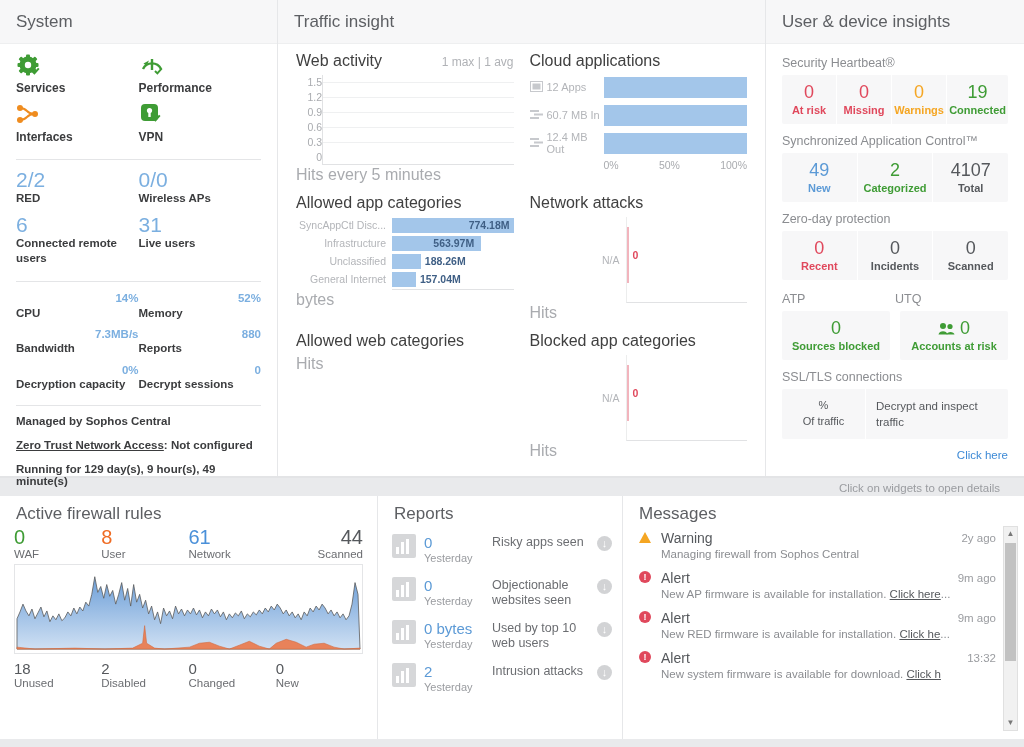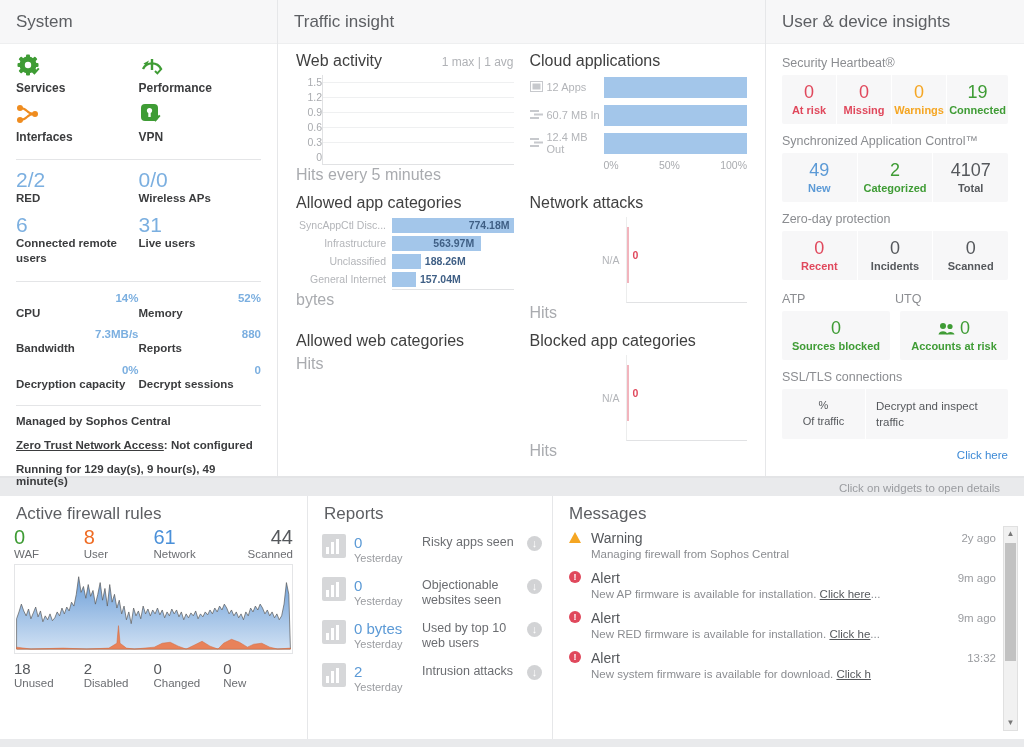--- a/index.html
+++ b/index.html
@@ -123,21 +123,21 @@
   .two-col-row > .kpi-row { flex: 1; margin-bottom: 0; }
 
   .ssl-row { display: flex; background: #f7f7f8; border-radius: 2px; margin-bottom: 4px; }
   .ssl-c1 { width: 84px; text-align: center; padding: 9px 4px; font-size: 11px; color: #55585c; line-height: 1.45; border-right: 1px solid #fff; }
   .ssl-c2 { flex: 1; padding: 9px 10px; font-size: 11.5px; color: #55585c; line-height: 1.4; }
   .click-here { text-align: right; font-size: 11.5px; color: #3d8ad6; padding-top: 6px; cursor: pointer; }
 
   
   .hint { text-align: right; font-size: 11.5px; color: #9a9ca0; padding: 4px 24px 2px 0; }
   .bottom-row { display: flex; background: #ffffff; height: 243px; }
-  .b-col1 { width: 308px; border-right: 1px solid #e6e7e9; }
+  .b-col1 { width: 378px; border-right: 1px solid #e6e7e9; }
   .b-col2 { width: 245px; border-right: 1px solid #e6e7e9; }
   .b-col3 { flex: 1; position: relative; }
   .b-title { font-size: 17px; color: #5d5f63; padding: 8px 0 2px 16px; font-weight: 400; }
 
   .fw-kpis { display: flex; padding: 0 14px; }
   .fw-kpis > div { flex: 1; }
   .fw-kpis .v { font-size: 20px; font-weight: 300; line-height: 1.1; }
   .fw-kpis .k { font-size: 11.5px; color: #6b6d71; }
   .fw-kpis .ta-r { text-align: right; }
   .v.g { color: #3f9c35; } .v.o { color: #ef6c24; } .v.b { color: #4a90d9; } .v.d { color: #55585c; }

